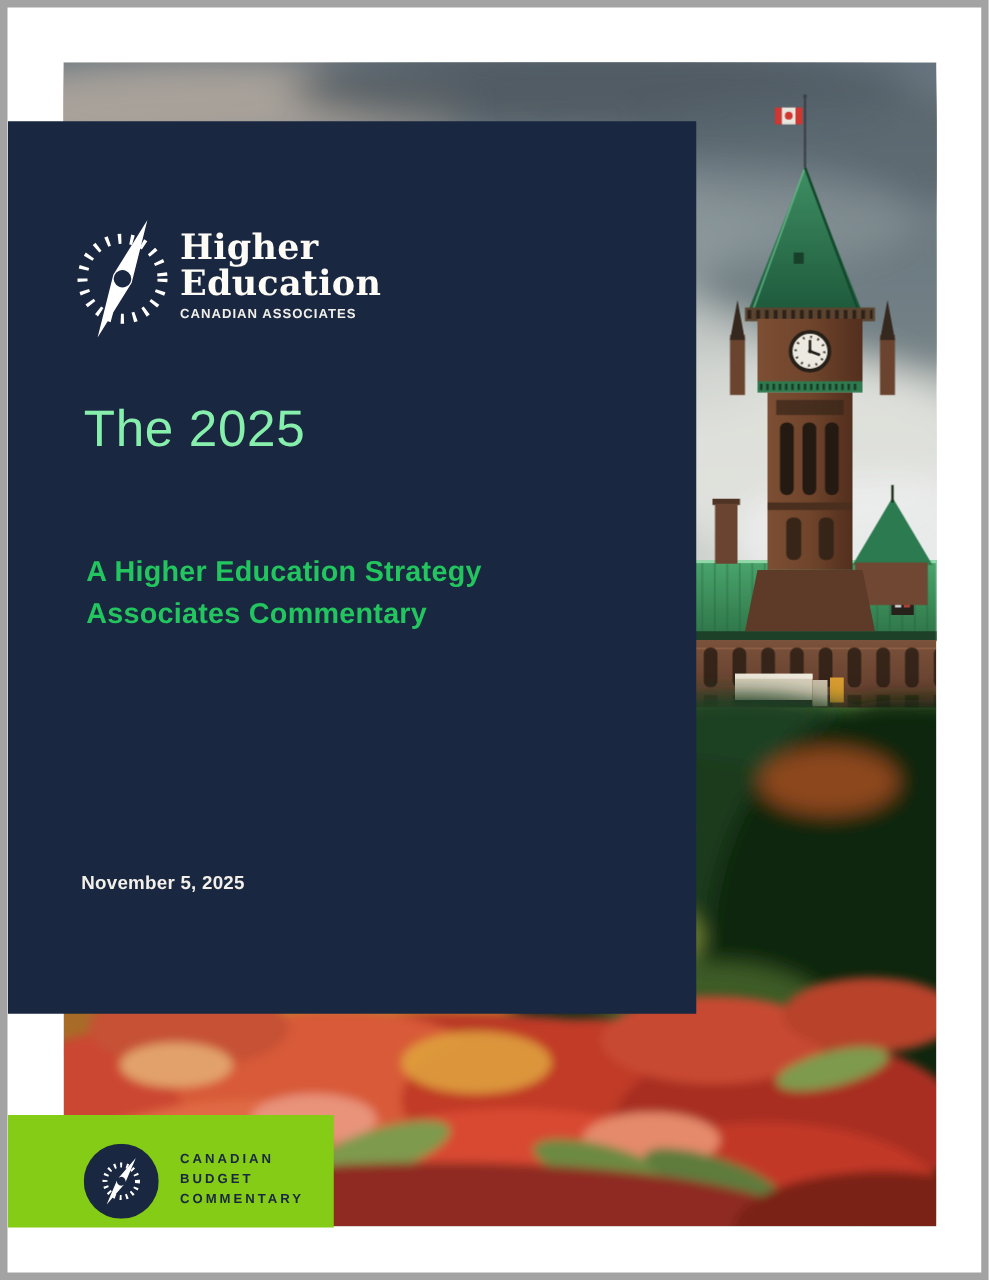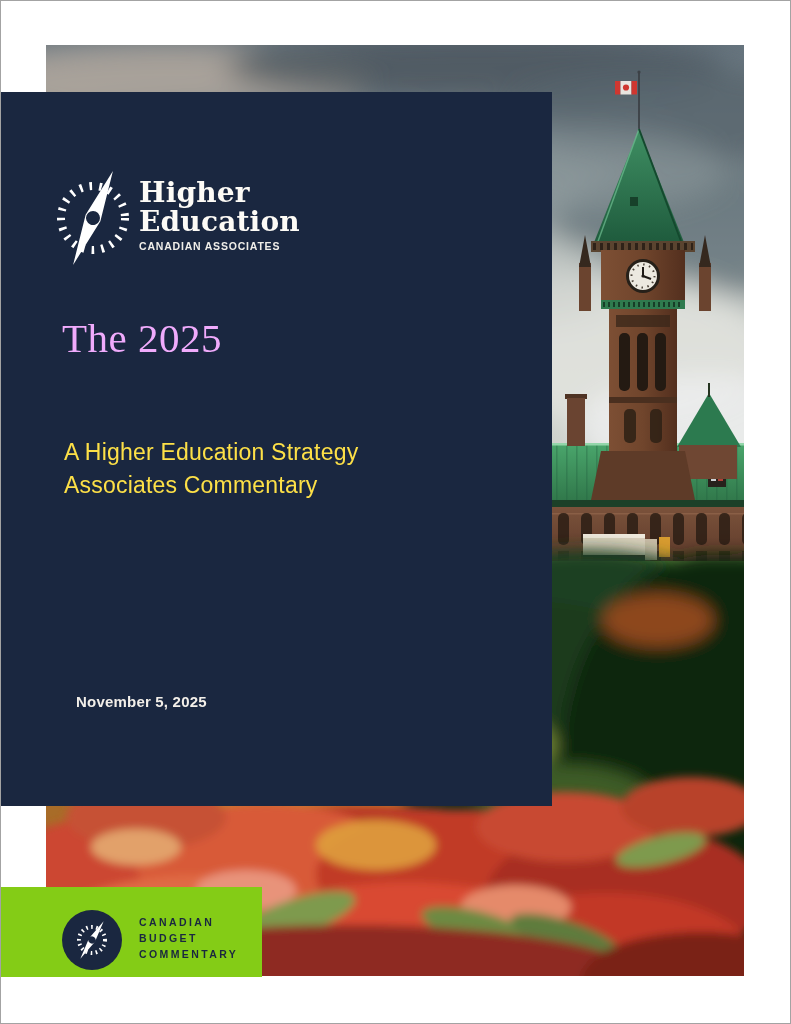--- a/index.html
+++ b/index.html
@@ -1,20 +1,20 @@
 <!DOCTYPE html>
 <html><head>
 <meta charset="utf-8">
 <style>
   html,body{margin:0;padding:0;background:#fff;}
   .page{
     position:relative;
     width:791px;height:1024px;
     box-sizing:border-box;
-    border:1px solid #a3a3a3;
+    border:6px solid #a3a3a3;
     background:#ffffff;
     overflow:hidden;
     font-family:"Liberation Sans","DejaVu Sans",sans-serif;
   }
   
   .photo{
     position:absolute;left:45px;top:44px;width:698px;height:931px;
     overflow:hidden;background:#9aa4a4;
   }
   .photo svg{display:block;width:698px;height:931px;}
@@ -29,31 +29,31 @@
   .logo-name{
     font-family:"DejaVu Serif","Liberation Serif",serif;
     font-weight:bold;font-size:28px;line-height:29px;letter-spacing:.2px;
   }
   .logo-tagline{
     margin-top:4px;font-size:10.5px;font-weight:bold;letter-spacing:.8px;
     color:#f0eee9;
   }
   .title{
     position:absolute;left:61px;top:222px;
-    font-family:Liberation Serif, serif;
+    font-family:Liberation Sans, sans-serif;
     font-size:41px;line-height:49px;font-weight:400;
-    color:#f0abfc;letter-spacing:.5px;
+    color:#86efac;letter-spacing:.5px;
   }
   .subtitle{
     position:absolute;left:63px;top:344px;
-    font-size:23px;line-height:33px;font-weight:400;
-    color:#fde047;letter-spacing:.2px;
+    font-size:23px;line-height:33px;font-weight:700;
+    color:#22c55e;letter-spacing:.2px;
   }
   .date{
-    position:absolute;left:75px;top:601px;
+    position:absolute;left:59px;top:601px;
     font-size:15px;font-weight:600;color:#f3efe9;letter-spacing:.2px;
   }
   
   .notch{
     position:absolute;left:0;top:886px;width:261px;height:90px;
     background:#84cc16;
   }
   .badge-icon{position:absolute;left:61px;top:23px;width:60px;height:60px;}
   .badge-text{
     position:absolute;left:138px;top:27px;

